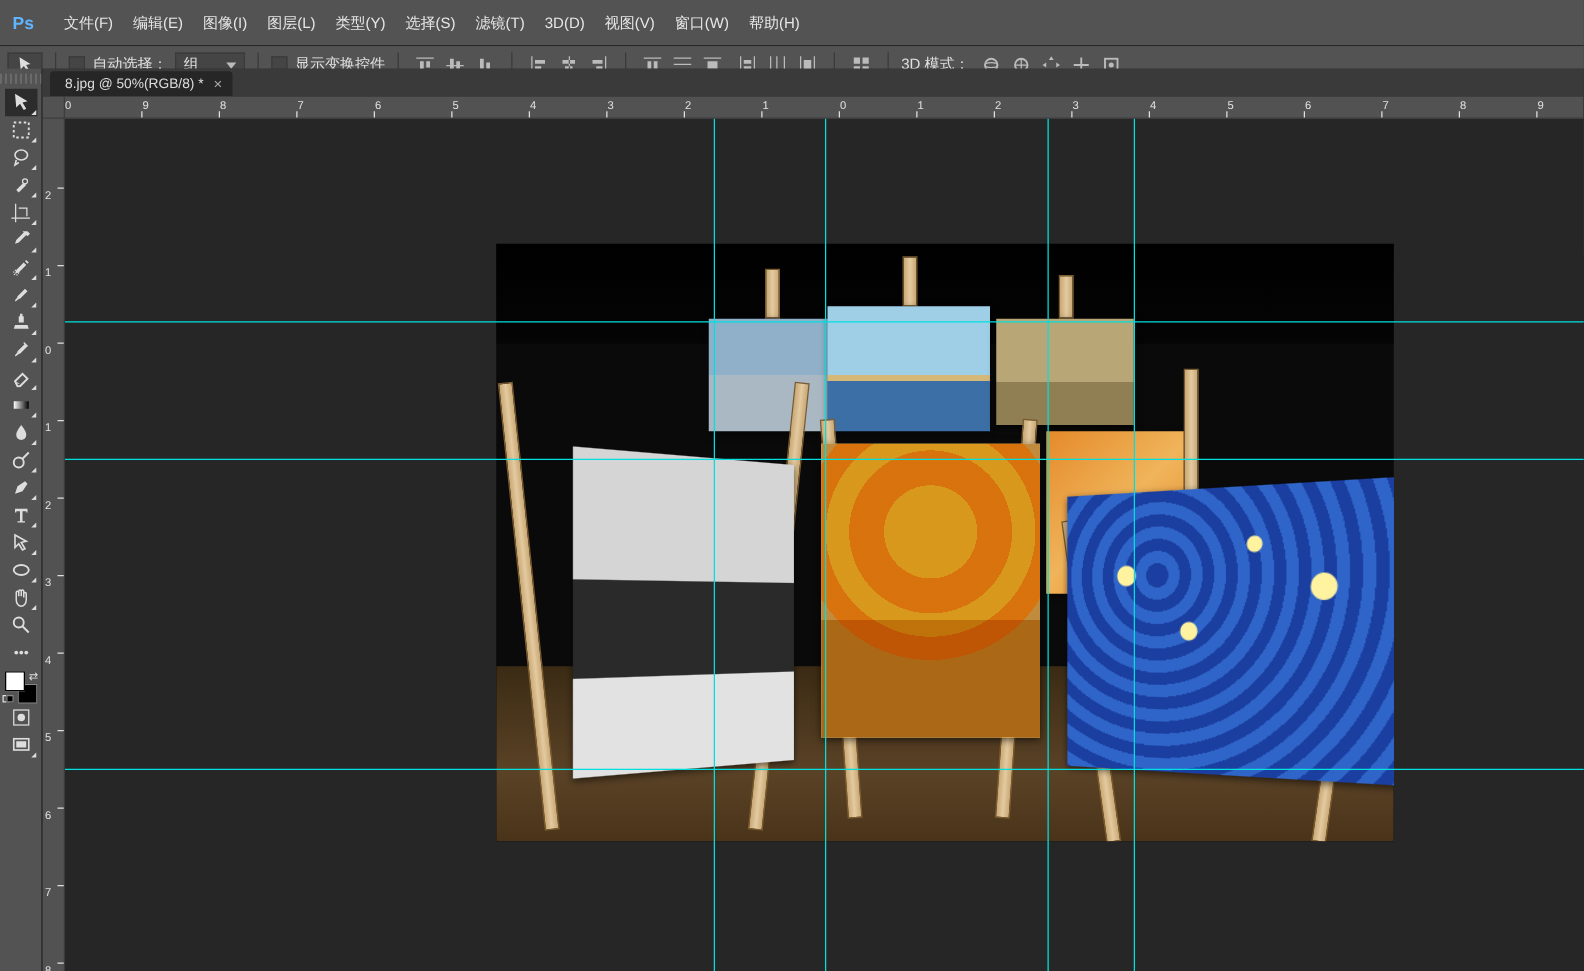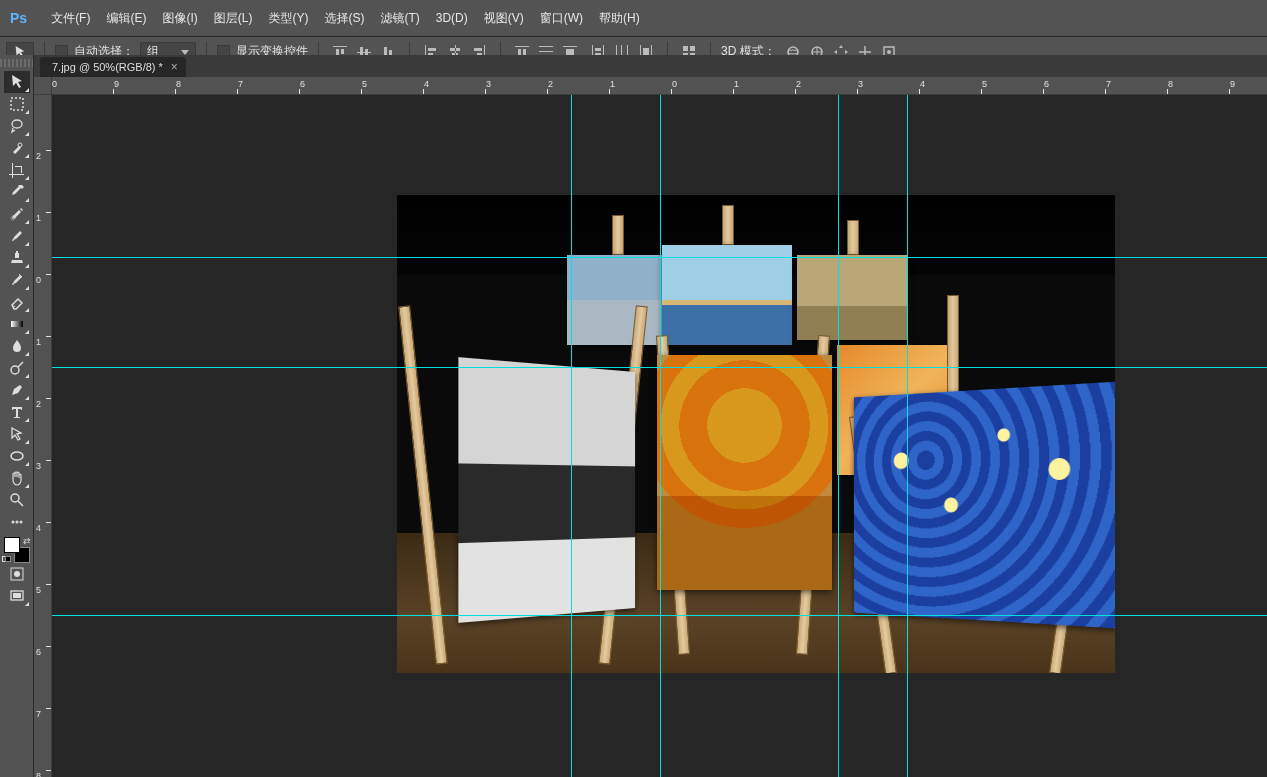--- a/index.html
+++ b/index.html
@@ -521,21 +521,21 @@
         <rect x="2" y="3" width="12" height="9" fill="none" stroke="#ddd" stroke-width="1.3"></rect>
         <rect x="4" y="5" width="8" height="5"></rect>
       </svg>
       <span class="tri"></span>
     </div>
 </div>
 
 <div class="workspace">
   <div class="doc-tabs">
     <div class="doc-tab">
-      <span>7.jpg @ 50%(RGB/8) *</span>
+      <span>8.jpg @ 50%(RGB/8) *</span>
       <span class="close">×</span>
     </div>
   </div>
 
   <div class="canvas-area">
     <div class="ruler-corner"></div>
     <div class="ruler-h" id="ruler-h">
         <div class="tick" style="left: 0px;">0</div>
         <div class="tick" style="left: 62px;">9</div>
         <div class="tick" style="left: 124px;">8</div>

